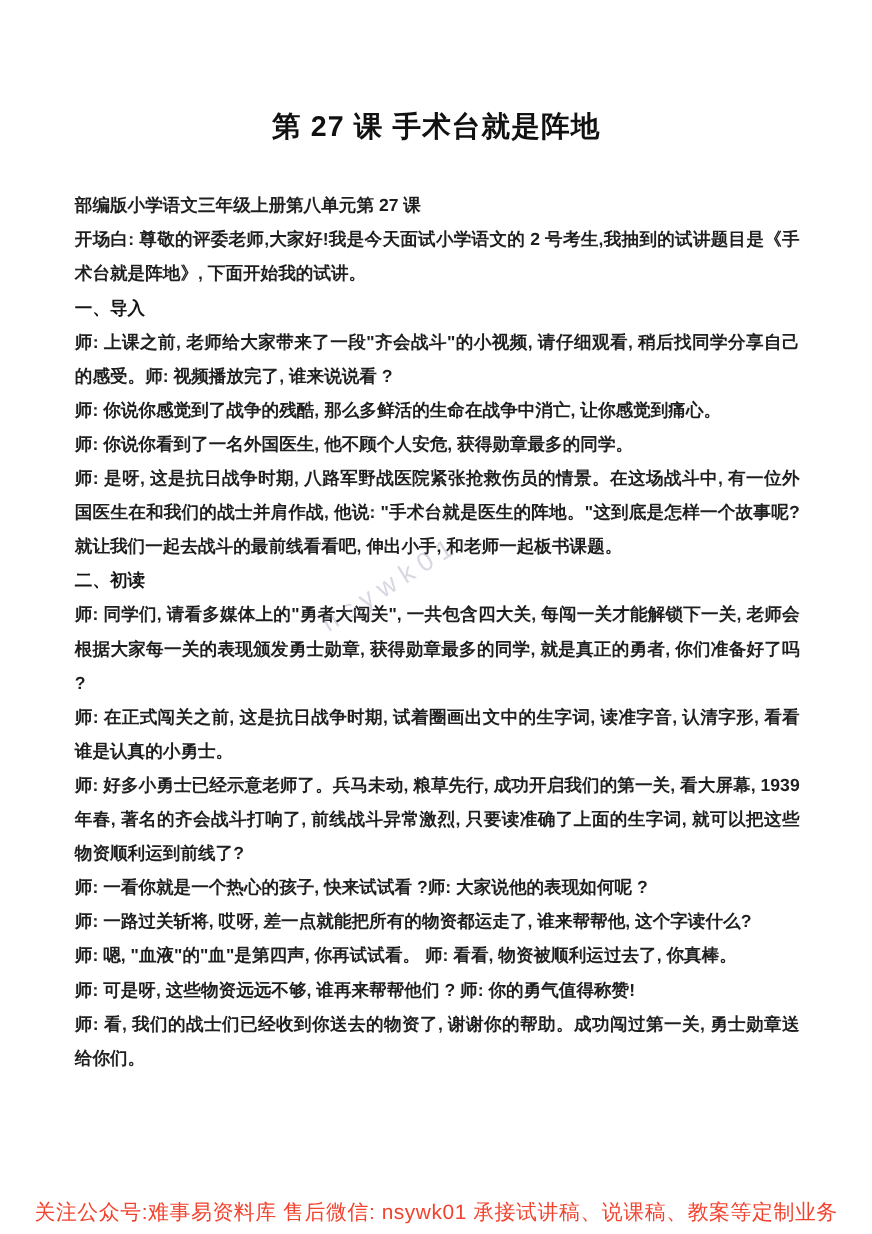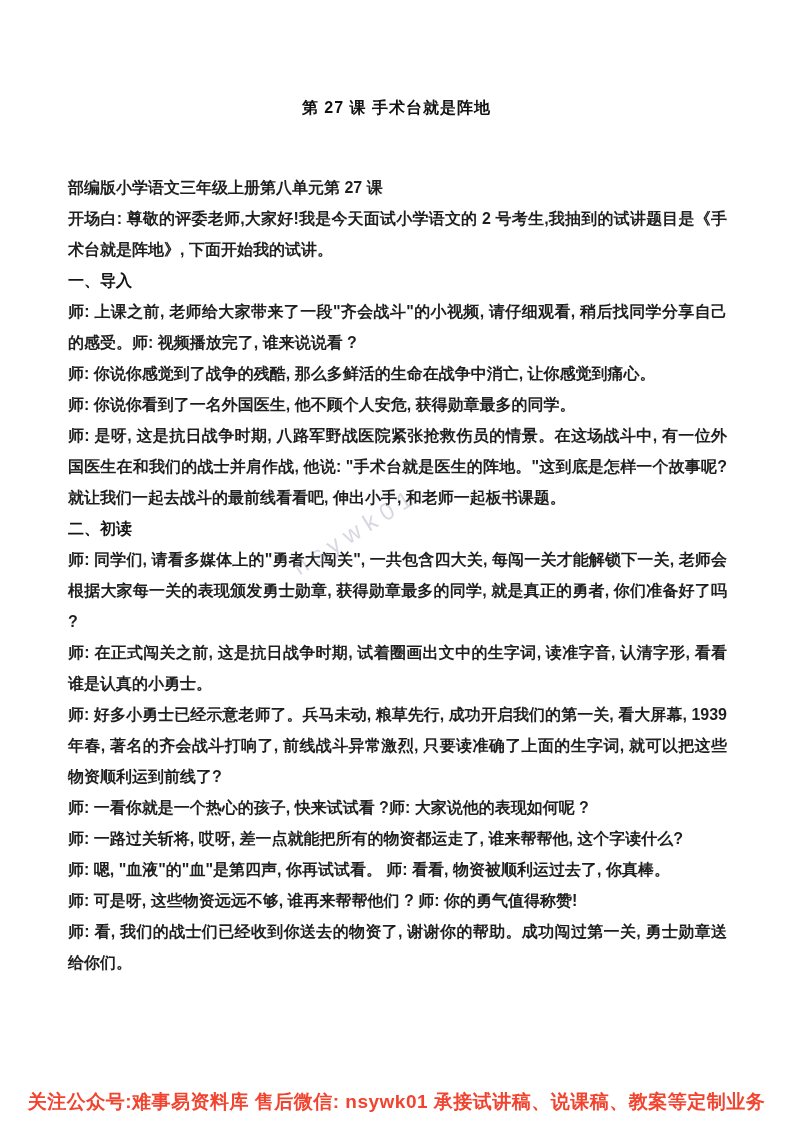--- a/index.html
+++ b/index.html
@@ -14,21 +14,21 @@
     background: #ffffff;
     overflow: hidden;
     font-family: "Liberation Sans", "DejaVu Sans", sans-serif;
   }
   .doc-title {
     position: absolute;
     top: 98px;
     left: 0;
     width: 100%;
     text-align: center;
-    font-size: 16px;
+    font-size: 26px;
     font-weight: 700;
     color: #111111;
     letter-spacing: 1px;
     margin: 0;
   }
   .content {
     position: absolute;
     top: 172px;
     left: 68px;
     width: 659px;
@@ -58,21 +58,21 @@
     pointer-events: none;
     white-space: nowrap;
   }
   .footer {
     position: absolute;
     bottom: 7px;
     left: 0;
     width: 100%;
     text-align: center;
     font-size: 19px;
-    font-weight: 700;
+    font-weight: 400;
     letter-spacing: 0.5px;
     white-space: nowrap;
   }
 </style>
 </head>
 <body>
 
 <div class="page">
 
   <h1 class="doc-title">第 27 课 手术台就是阵地</h1>

